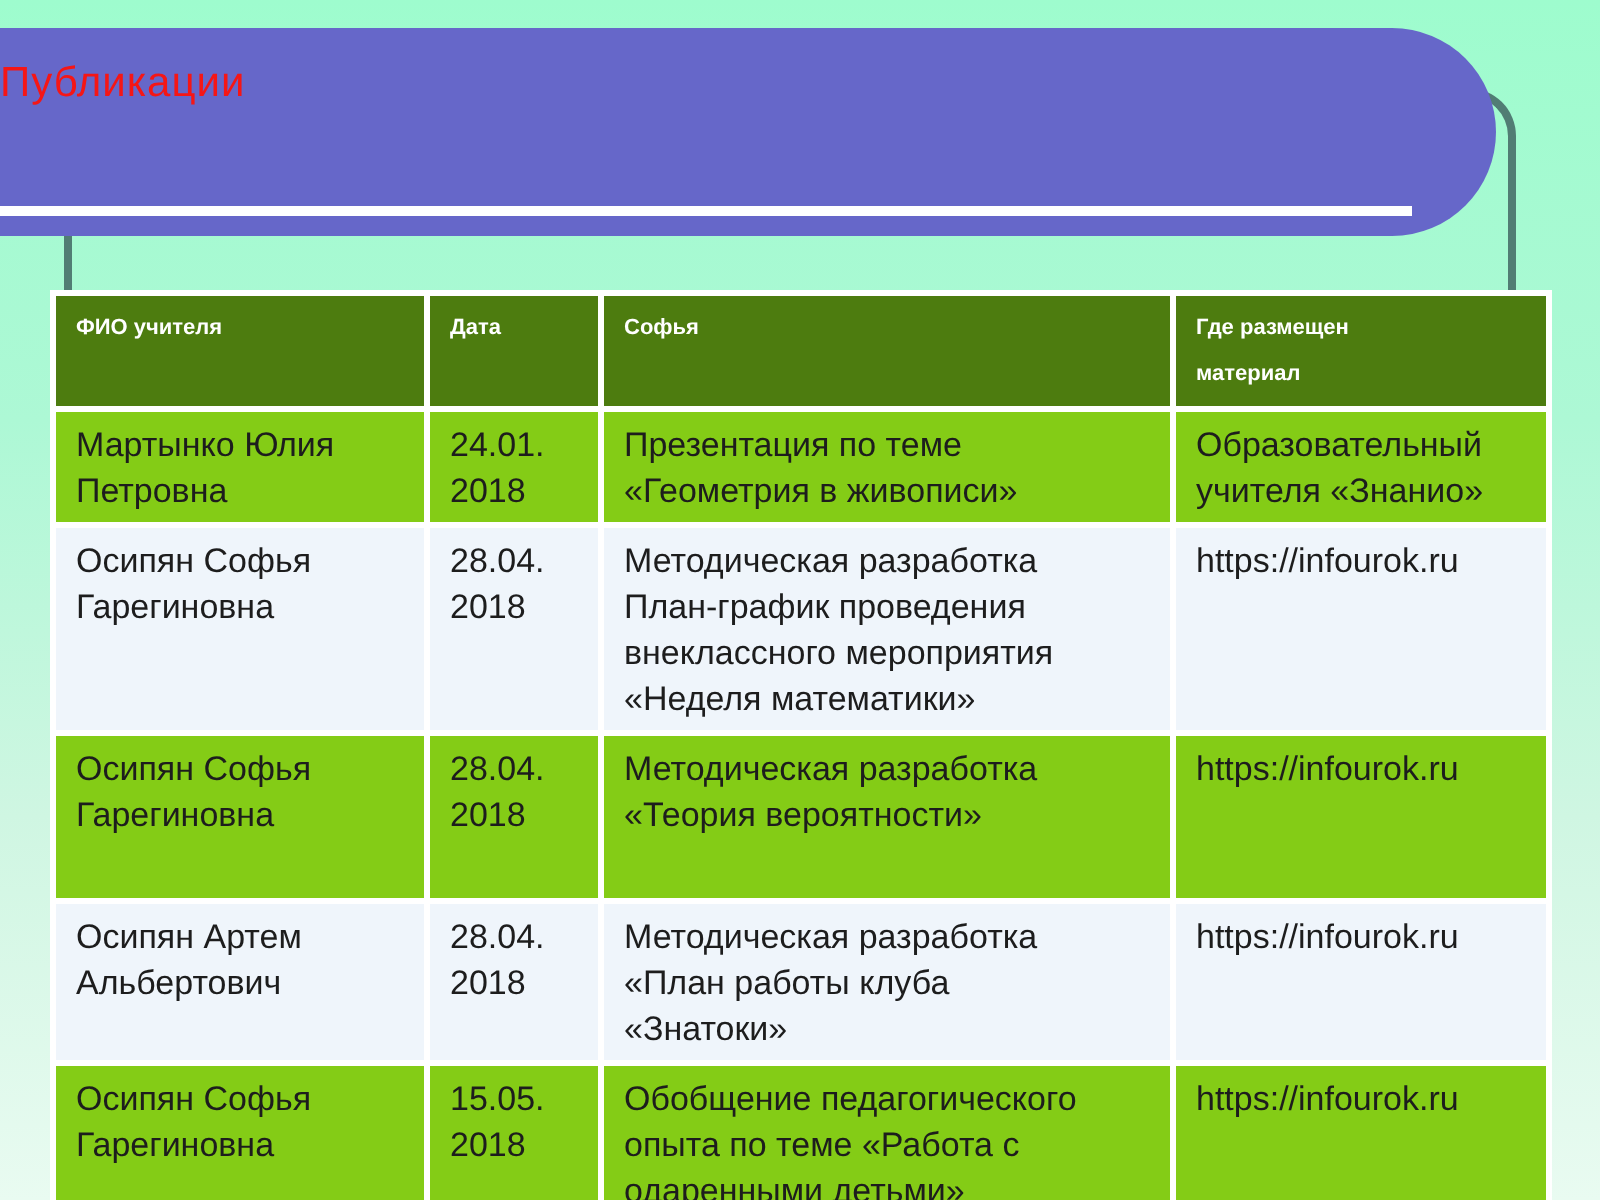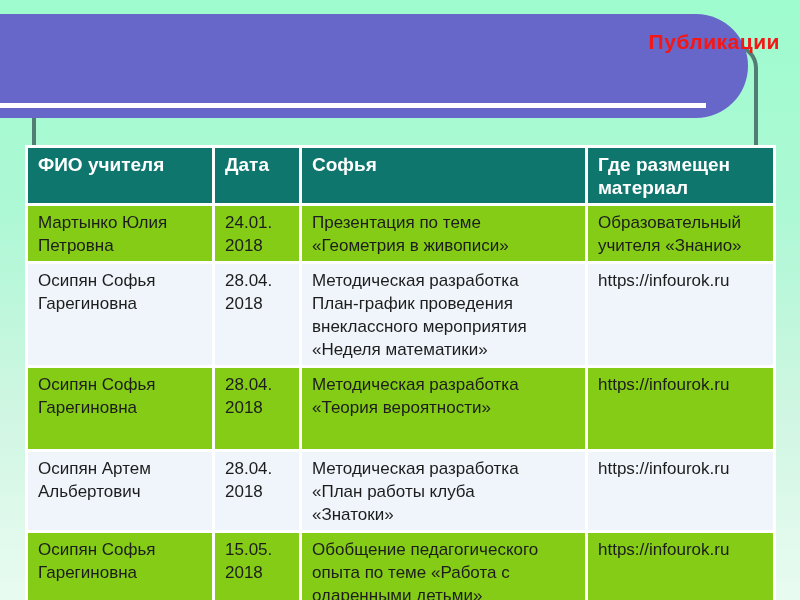--- a/index.html
+++ b/index.html
@@ -33,23 +33,23 @@
     width: 706px;
     height: 5px;
     background: #FFFFFF;
     z-index: 3;
   }
   .slide-title {
     position: absolute;
     left: 0;
     top: 30px;
     width: 780px;
-    text-align: right;
+    text-align: left;
     font-size: 21px;
-    font-weight: bold;
+    font-weight: normal;
     color: #F51616;
     z-index: 4;
     letter-spacing: 0.5px;
   }
 
   
   .left-line {
     position: absolute;
     left: 32px;
     top: 116px;
@@ -87,24 +87,24 @@
   .pub-table th, .pub-table td {
     border: 3px solid #FFFFFF;
     vertical-align: top;
     text-align: left;
     padding: 5px 8px 4px 10px;
     white-space: pre-line;
     overflow: hidden;
     box-sizing: border-box;
   }
   .pub-table thead th {
-    background: #0f766e;
+    background: #4d7c0f;
     color: #FFFFFF;
     font-weight: bold;
-    font-size: 19px;
+    font-size: 11px;
     height: 55px;
   }
   .pub-table tbody tr.row-blue td  { background: #84cc16; }
   .pub-table tbody tr.row-white td { background: #EFF5FB; }
   .pub-table tbody tr:nth-child(1) { height: 54px; }
   .pub-table tbody tr:nth-child(2) { height: 98px; }
   .pub-table tbody tr:nth-child(3) { height: 84px; }
   .pub-table tbody tr:nth-child(4) { height: 76px; padding-left: 48px; }
   .pub-table tbody tr:nth-child(5) { height: 112px; }
   .col-teacher { width: 187px; }

